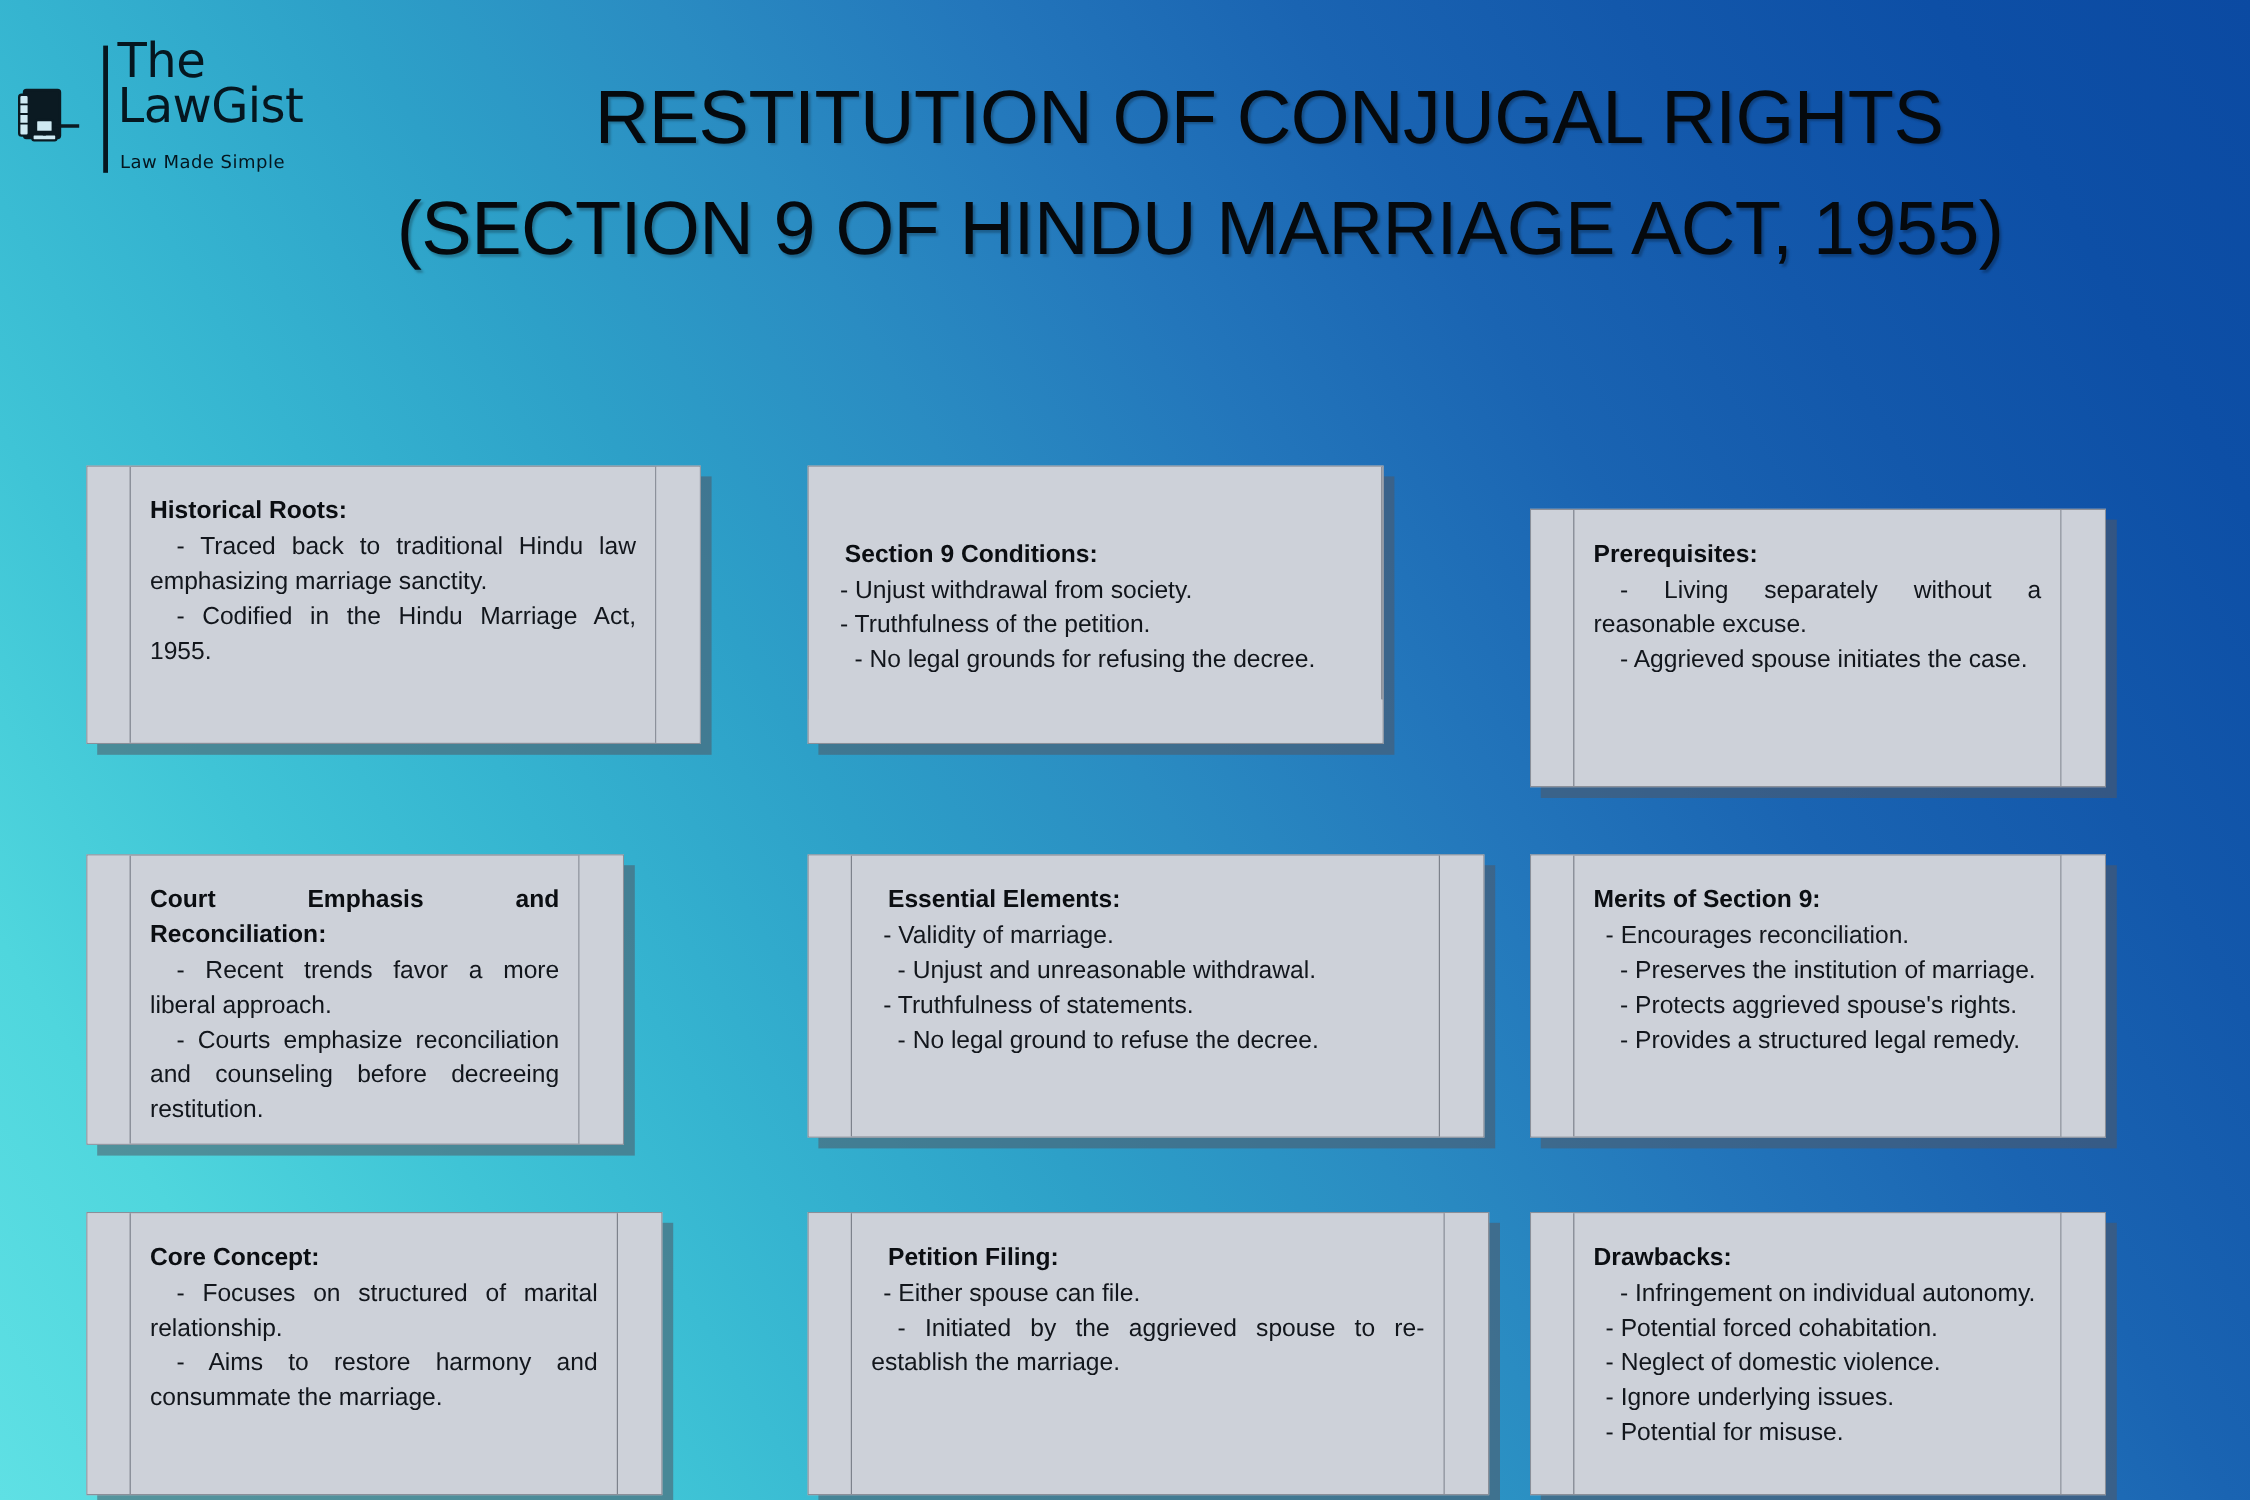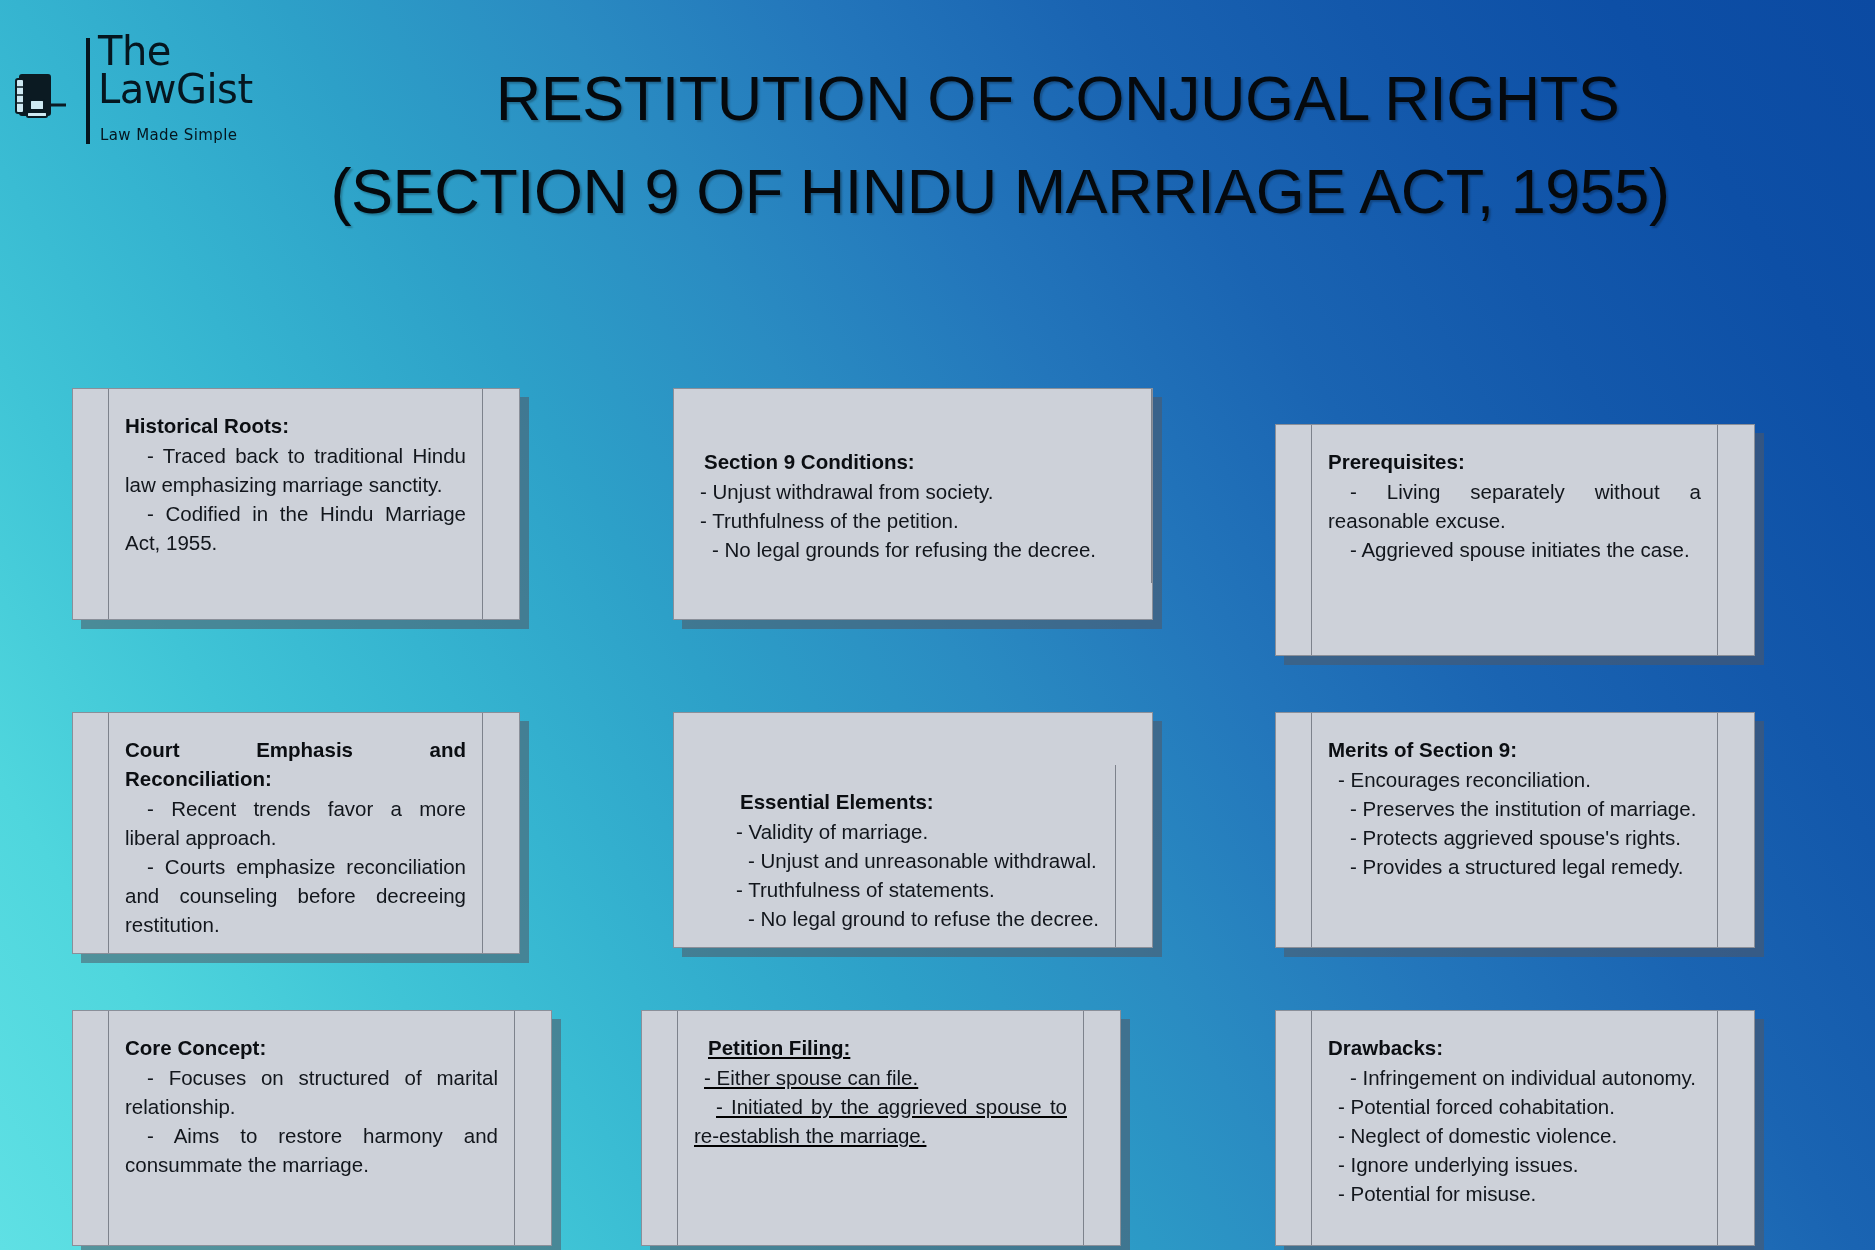--- a/index.html
+++ b/index.html
@@ -142,30 +142,30 @@
     line-height:29px;
     text-indent:22px;
   }
   .card-item.justify {
     text-align:justify;
     text-align-last:left;
   }
   .card-item.tight { text-indent:10px; }
 
   
-  #card-0 { left:72px;   top:388px;  width:448px;  min-height:232px; }
+  #card-0 { left:72px;   top:388px;  width:512px;  min-height:232px; }
   #card-1 { left:673px;  top:388px;  width:480px;  min-height:232px;flex-direction:column; }
   #card-2 { left:1275px; top:400px;  width:480px;  min-height:232px;margin-top:24px; }
 
   #card-3 { left:72px;   top:712px;  width:448px;  min-height:236px; }
-  #card-4 { left:673px;  top:712px;  width:480px;  min-height:236px;align-items:flex-end; }
+  #card-4 { left:673px;  top:712px;  width:564px;  min-height:236px; }
   #card-5 { left:1275px; top:712px;  width:480px;  min-height:236px; }
 
   #card-6 { left:72px;   top:1010px; width:480px;  min-height:236px; }
-  #card-7 { left:641px;  top:1010px; width:480px;  min-height:236px;text-decoration:underline; }
+  #card-7 { left:673px;  top:1010px; width:568px;  min-height:236px; }
   #card-8 { left:1275px; top:1010px; width:480px;  min-height:236px; }
 </style>
 </head>
 <body>
 
 <div id="poster">
 
   <div id="header">
 
     <div id="logo">

